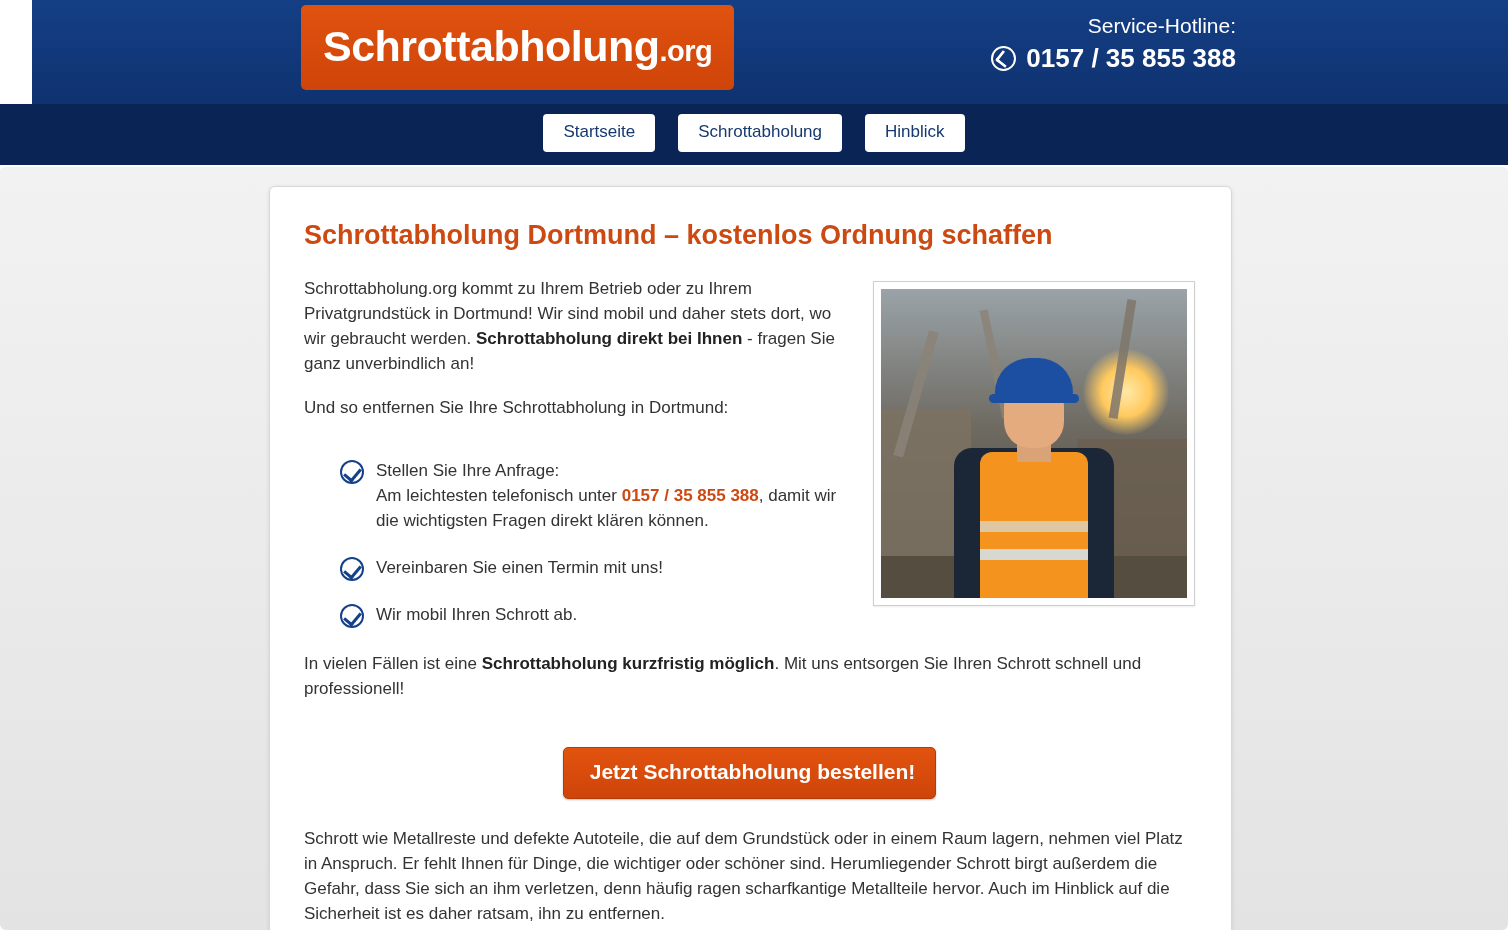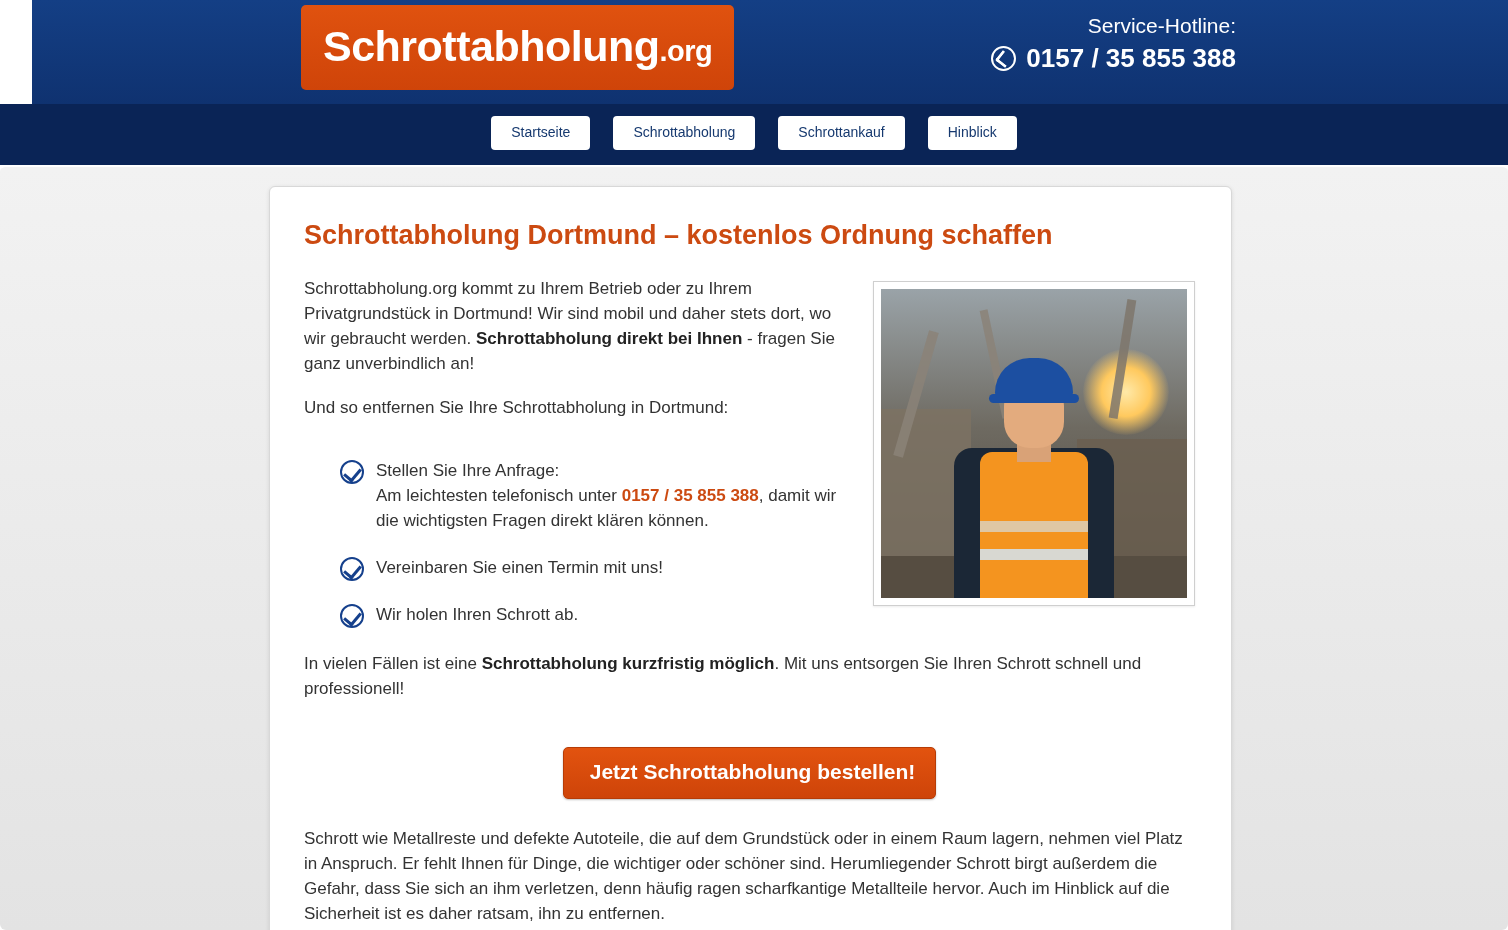--- a/index.html
+++ b/index.html
@@ -95,21 +95,21 @@
     height: 61px;
     display: flex;
     align-items: center;
     justify-content: center;
     gap: 23px;
     border-bottom: 3px solid #0a2456;
   }
   .nav-item {
     background: #ffffff;
     color: #16396f;
-    font-size: 14px;
+    font-size: 17px;
     padding: 9px 20px 10px 20px;
     border-radius: 4px;
     cursor: pointer;
     white-space: nowrap;
     line-height: 1.1;
   }
 
   
   .page-bg {
     position: relative;
@@ -328,21 +328,20 @@
     <div class="hotline-number-row">
       <span class="phone-icon"></span>
       <span class="hotline-number">0157 / 35 855 388</span>
     </div>
   </div>
 </div>
 
 <nav class="navbar">
   <div class="nav-item">Startseite</div>
   <div class="nav-item">Schrottabholung</div>
-  <div class="nav-item">Schrottankauf</div>
   <div class="nav-item">Hinblick</div>
 </nav>
 
 <div class="page-bg">
   <div class="content-card">
 
     <h1 class="title">Schrottabholung Dortmund – kostenlos Ordnung schaffen</h1>
 
     <div class="intro-wrap">
 
@@ -374,21 +373,21 @@
           <span class="check-icon"></span>
           <span>Stellen Sie Ihre Anfrage:</span><br>
           <span>Am leichtesten telefonisch unter </span><span class="phone-inline">0157 / 35 855 388</span><span>, damit wir die wichtigsten Fragen direkt klären können.</span>
         </li>
         <li>
           <span class="check-icon"></span>
           <span>Vereinbaren Sie einen Termin mit uns!</span>
         </li>
         <li>
           <span class="check-icon"></span>
-          <span>Wir holen Ihren Schrott ab.</span>
+          <span>Wir mobil Ihren Schrott ab.</span>
         </li>
       </ul>
 
       <p class="body-text"><span>In vielen Fällen ist eine </span><b>Schrottabholung kurzfristig möglich</b><span>. Mit uns entsorgen Sie Ihren Schrott schnell und professionell!</span></p>
 
       <div class="clear"></div>
     </div>
 
     <div class="cta-wrap">
       <span class="cta-button">Jetzt Schrottabholung bestellen!</span>

